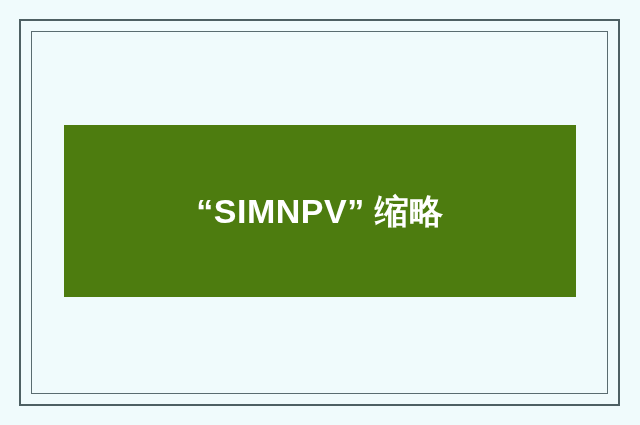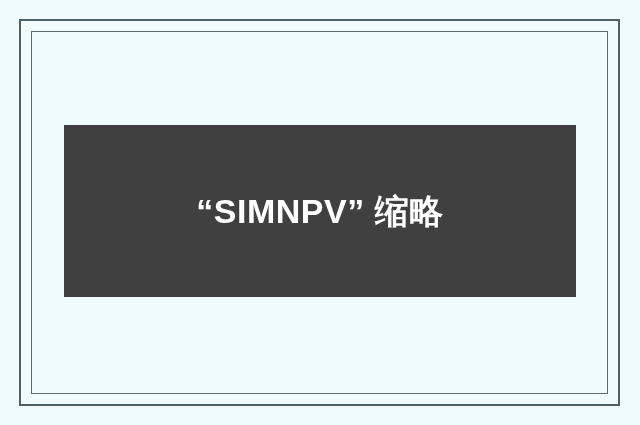--- a/index.html
+++ b/index.html
@@ -45,21 +45,21 @@
     pointer-events: none;
   }
 
   
   .placeholder-block {
     position: absolute;
     left: 64px;
     top: 125px;
     width: 512px;
     height: 172px;
-    background: #404040;
+    background: #4d7c0f;
     display: flex;
     align-items: center;
     justify-content: center;
   }
 
   .placeholder-caption {
     color: #ffffff;
     font-size: 34px;
     font-weight: bold;
     line-height: 1.2;

